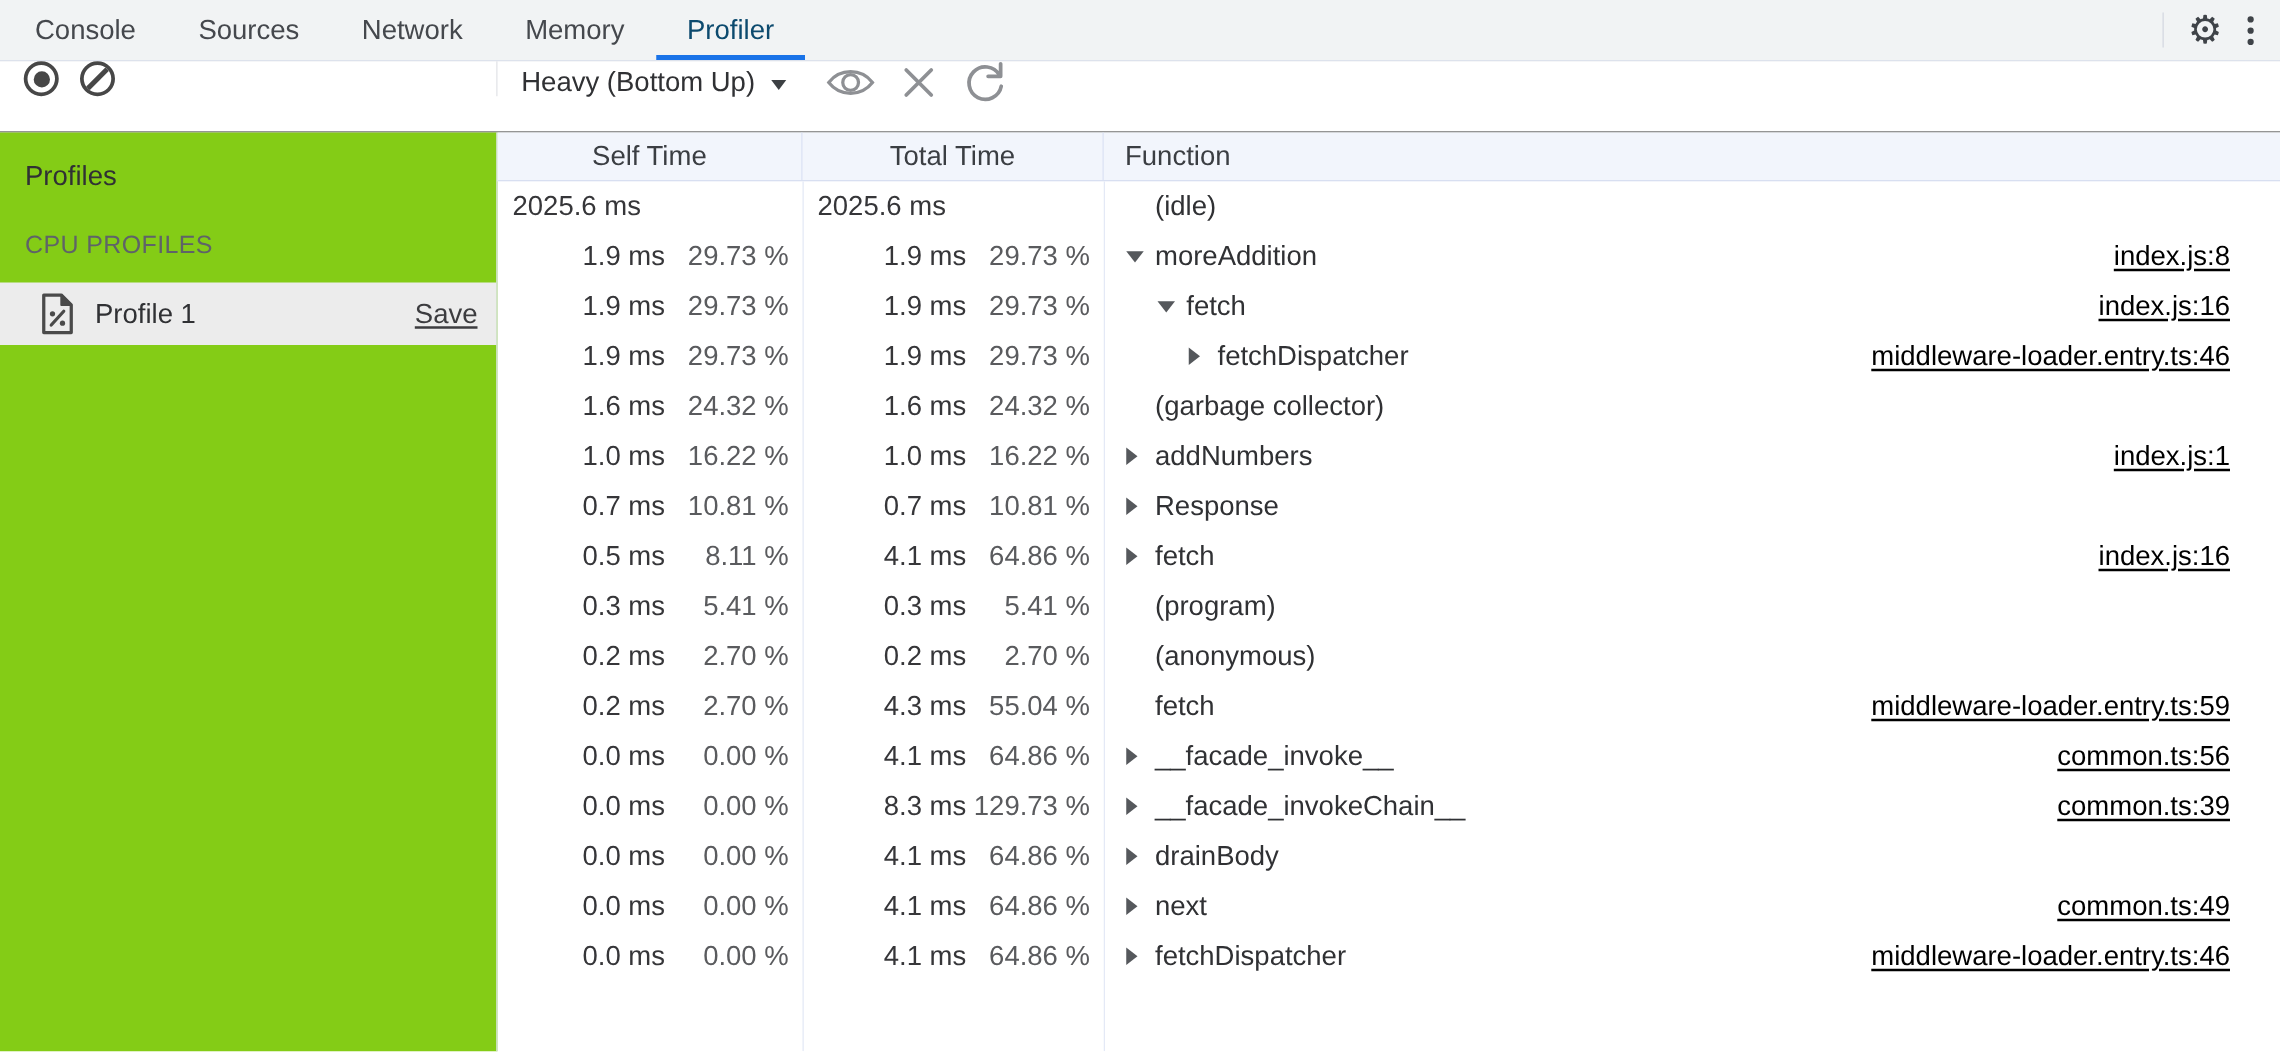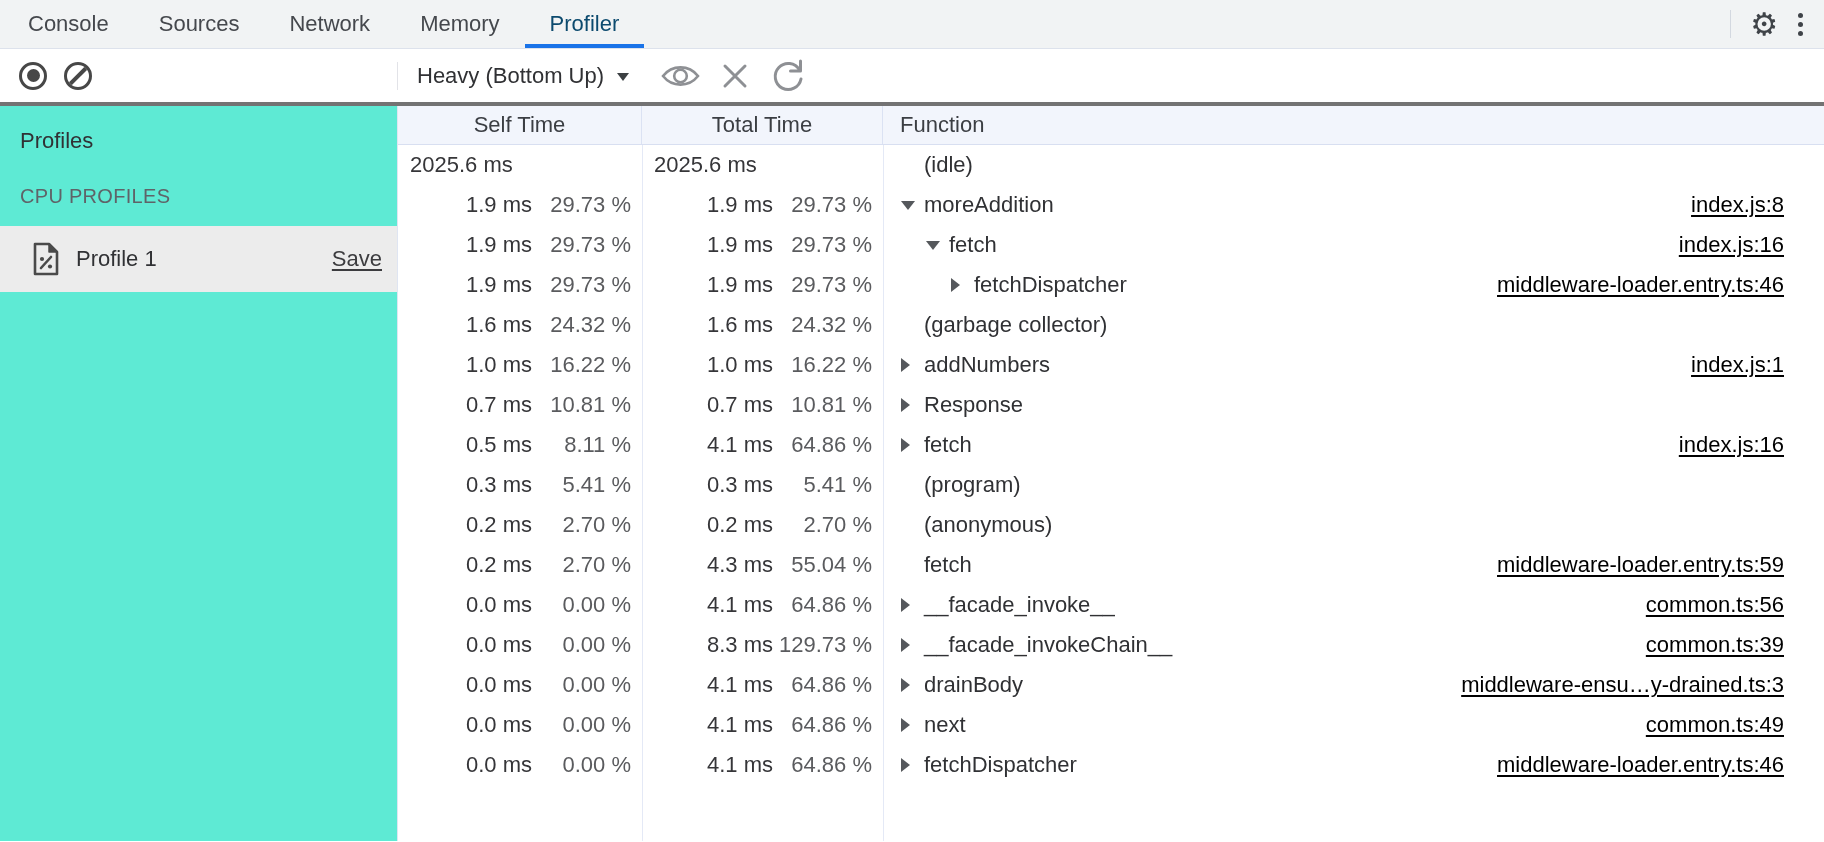--- a/index.html
+++ b/index.html
@@ -13,44 +13,44 @@
          cursor:default; }
   .tab.active { color:#0c4a6e; box-shadow:inset 0 -4px 0 0 #1a73e8; }
   .tabbar-right { margin-left:auto; display:flex; align-items:center; }
   .tb-divider { width:1px; height:28px; background:#d3d8e0; }
   .gear { font-family:"DejaVu Sans", sans-serif; font-size:31px; color:#3f4348;
           margin:0 16px 0 19px; line-height:1; }
   .kebab { display:flex; flex-direction:column; gap:4px; margin-right:17px; padding:4px; }
   .kebab i { width:5px; height:5px; border-radius:50%; background:#3f4348; display:block; }
 
   
-  .toolbar { height:57px; border-bottom:4px solid #737373; display:flex; align-items:center; }
+  .toolbar { height:57px; border-bottom:1px solid #737373; display:flex; align-items:flex-start; }
   .toolbar-left { width:398px; border-right:1px solid #e2e3e8; display:flex; align-items:center;
                   padding-left:19px; gap:17px; }
   .rec { width:28px; height:28px; border:3.5px solid #474747; border-radius:50%;
          position:relative; }
   .rec::after { content:""; position:absolute; left:50%; top:50%; width:13px; height:13px;
                 margin:-6.5px 0 0 -6.5px; background:#474747; border-radius:50%; }
   .clear { width:28px; height:28px; border:3.5px solid #474747; border-radius:50%;
            position:relative; overflow:hidden; }
   .clear::after { content:""; position:absolute; left:50%; top:-3px; bottom:-3px; width:3.5px;
                   margin-left:-1.75px; background:#474747; transform:rotate(45deg); }
   .toolbar-main { display:flex; align-items:center; padding-left:19px; }
   .mode-select { display:flex; align-items:center; font-size:22px; color:#303134; }
   .caret-down { width:0; height:0; border-left:6px solid transparent; border-right:6px solid transparent;
                 border-top:8px solid #3c4043; margin-left:13px; margin-top:3px; }
   .tb-icon { margin-left:19px; display:flex; align-items:center; }
   .tb-icon.first { margin-left:31px; }
 
   
   .split { display:flex; height:735px; }
-  .sidebar { width:398px; border-right:1px solid #dfe5f2; background:#5eead4; flex:none; }
+  .sidebar { width:398px; border-right:1px solid #dfe5f2; background:#84cc16; flex:none; }
   .sb-heading { font-size:22px; color:#303134; margin:22px 0 0 20px; }
   .sb-section { font-size:20px; color:#5f6368; margin:31px 0 0 20px; letter-spacing:0.3px; }
-  .profile-row { margin-top:18px; height:66px; background:#ececec; display:flex; align-items:center;
+  .profile-row { margin-top:18px; height:50px; background:#ececec; display:flex; align-items:center;
                  padding:0 15px 0 31px; }
   .profile-name { font-size:22px; color:#303134; margin-left:15px; }
   .save-link { margin-left:auto; font-size:22px; color:#3c3c3f; text-decoration:underline;
                text-underline-offset:3px; }
 
   
   .grid { flex:1; display:flex; flex-direction:column; min-width:0; }
   .grid-header { height:39px; background:#f2f5fc; border-bottom:1px solid #d8dff1;
                  display:flex; align-items:center; flex:none; }
   .gh-cell { font-size:22px; color:#3b3e43; height:100%; display:flex; align-items:center; }
@@ -369,21 +369,20 @@
           </div>
           <div class="cell-time cell-total">
             <span class="ms">4.1 ms</span>
             <span class="pct">64.86 %</span>
           </div>
           <div class="cell-fn">
             <span class="arrow-box" style="margin-left: 0px;">
               <i class="tri-right"></i>
             </span>
             <span class="fn-name">drainBody</span>
-            <span class="src-link">middleware-ensu…y-drained.ts:3</span>
           </div>
         </div>
         <div class="grid-row">
           <div class="cell-time cell-self">
             <span class="ms">0.0 ms</span>
             <span class="pct">0.00 %</span>
           </div>
           <div class="cell-time cell-total">
             <span class="ms">4.1 ms</span>
             <span class="pct">64.86 %</span>

